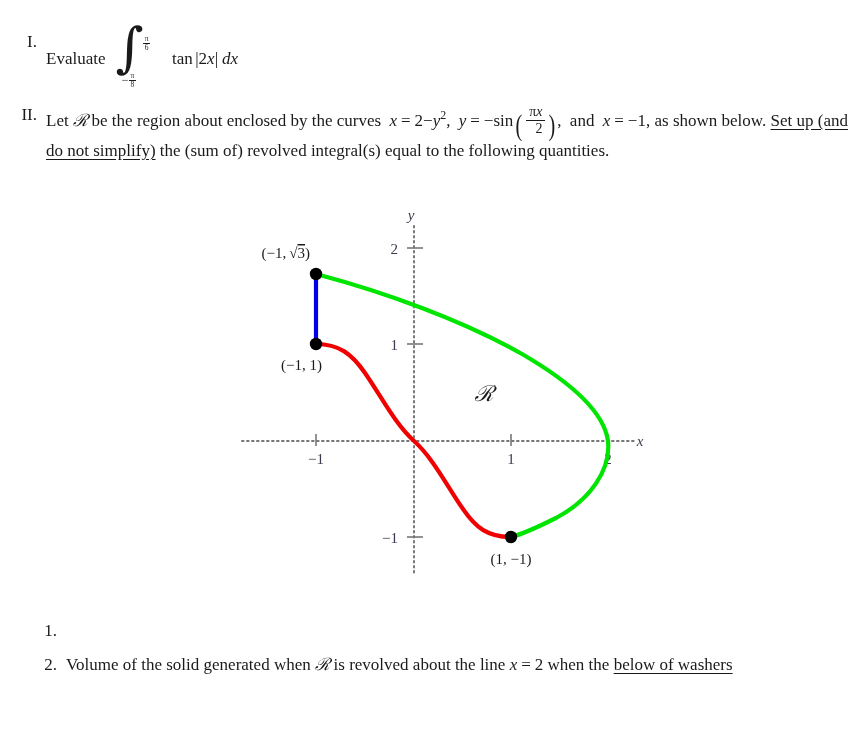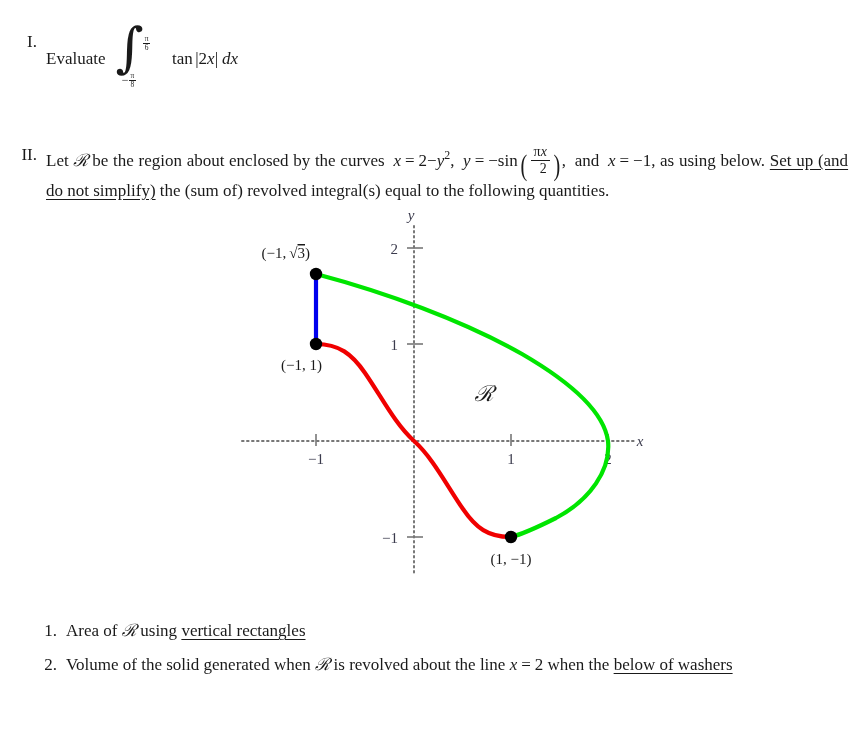--- a/index.html
+++ b/index.html
@@ -34,21 +34,21 @@
     line-height: 24px;
     padding-right: 9px;
     box-sizing: border-box;
   }
   .prob-body {
     font-size: 17px;
     line-height: 25px;
   }
 
   #prob-1 { left: 12px; top: 30px; width: 560px; }
-  #prob-2 { left: 12px; top: 103px; width: 836px; margin-top: 40px; }
+  #prob-2 { left: 12px; top: 103px; width: 836px; }
 
   .just { text-align: justify; }
 
   
   .mi { font-style: italic; font-family: "Liberation Serif", serif; }
   .mn { font-style: normal; }
   .mop { font-style: normal; padding-right: 1px; }
   .nb { white-space: nowrap; text-align: right; }
   .sp { padding: 0 2px; }
   .ul { text-decoration: underline; text-underline-offset: 3px; }
@@ -207,21 +207,21 @@
       <span class="scriptR"></span>
       <span>be the region about enclosed by the curves</span>
       <span class="sp"></span>
       <span class="nb"><span class="mi">x</span><span class="sp"></span><span>=</span><span class="sp"></span><span class="mn">2</span><span>−</span><span class="mi">y</span><sup style="font-size:0.7em;font-style:normal;">2</sup>,</span>
       <span class="sp"></span>
       <span class="nb"><span class="mi">y</span><span class="sp"></span><span>=</span><span class="sp"></span><span>−</span><span class="mop">sin</span><span class="bigparen">(</span><span class="frac"><span class="num"><span style="font-style:normal">π</span><span class="mi">x</span></span><span class="den">2</span></span><span class="bigparen">)</span>,</span>
       <span class="sp"></span>
       <span>and</span>
       <span class="sp"></span>
       <span class="nb"><span class="mi">x</span><span class="sp"></span><span>=</span><span class="sp"></span><span class="mn">−1,</span></span>
-      <span>as using below.</span>
+      <span>as shown below.</span>
       <span class="ul">Set up (and do not simplify)</span>
       <span>the (sum of) revolved integral(s) equal to the following quantities.</span>
     </div>
   </div>
 
   <div id="figure">
     <svg width="420" height="404" viewBox="0 0 420 404">
 
       <line x1="6" y1="245" x2="400" y2="245" stroke="#777777" stroke-width="2" stroke-dasharray="1.6 3.4" stroke-linecap="round"></line>
       <line x1="178" y1="30" x2="178" y2="378" stroke="#777777" stroke-width="2" stroke-dasharray="1.6 3.4" stroke-linecap="round"></line>
@@ -270,26 +270,20 @@
       <text class="point-label" x="275" y="368" text-anchor="middle">(1, −1)</text>
 
       <text class="region-label" x="248" y="205" text-anchor="middle">ℛ</text>
     </svg>
   </div>
 
   <div id="tasks">
 
     <div class="task">
       <div class="task-num">1.</div>
-      <div class="task-body">
-        <span>Area of</span>
-        <span class="scriptR"></span>
-        <span>using</span>
-        <span class="ul">vertical rectangles</span>
-      </div>
     </div>
 
     <div class="task">
       <div class="task-num">2.</div>
       <div class="task-body just" style="width:800px">
         <span>Volume of the solid generated when</span>
         <span class="scriptR"></span>
         <span>is revolved about the line</span>
         <span class="nb"><span class="mi">x</span><span class="sp"></span><span>=</span><span class="sp"></span><span class="mn">2</span></span>
         <span>when the</span>

